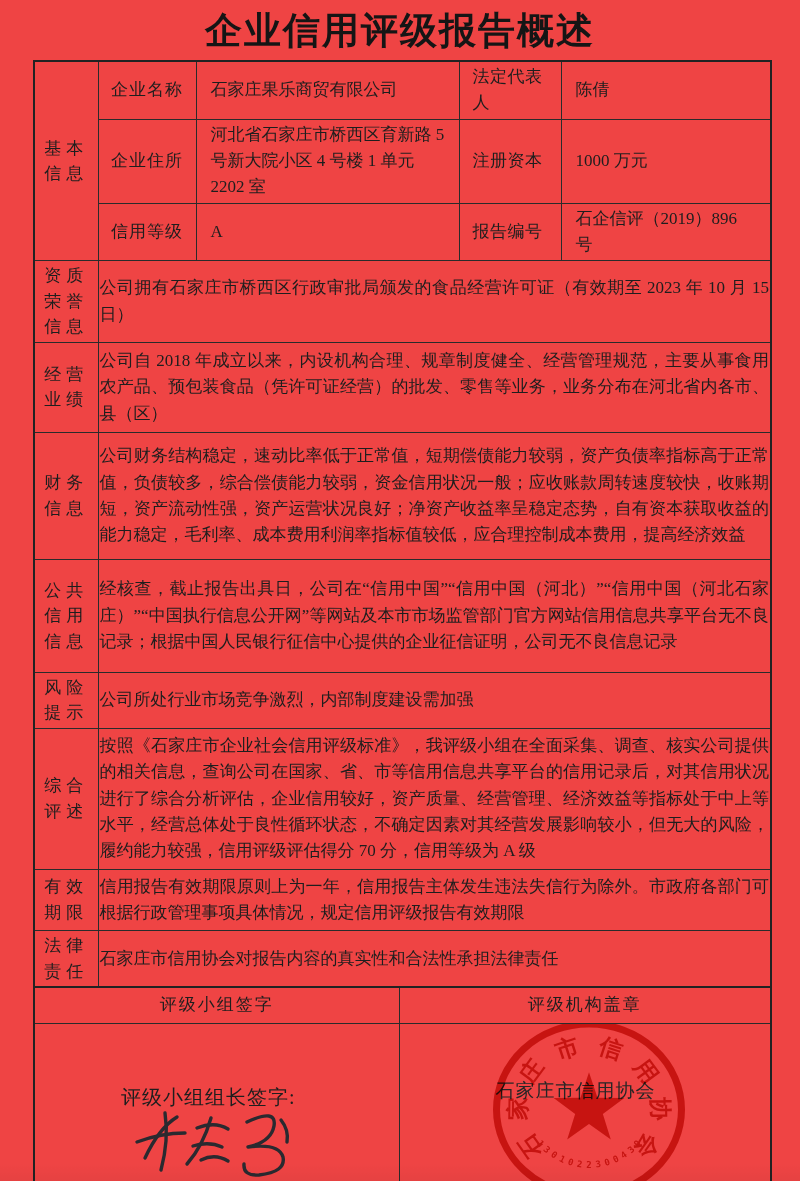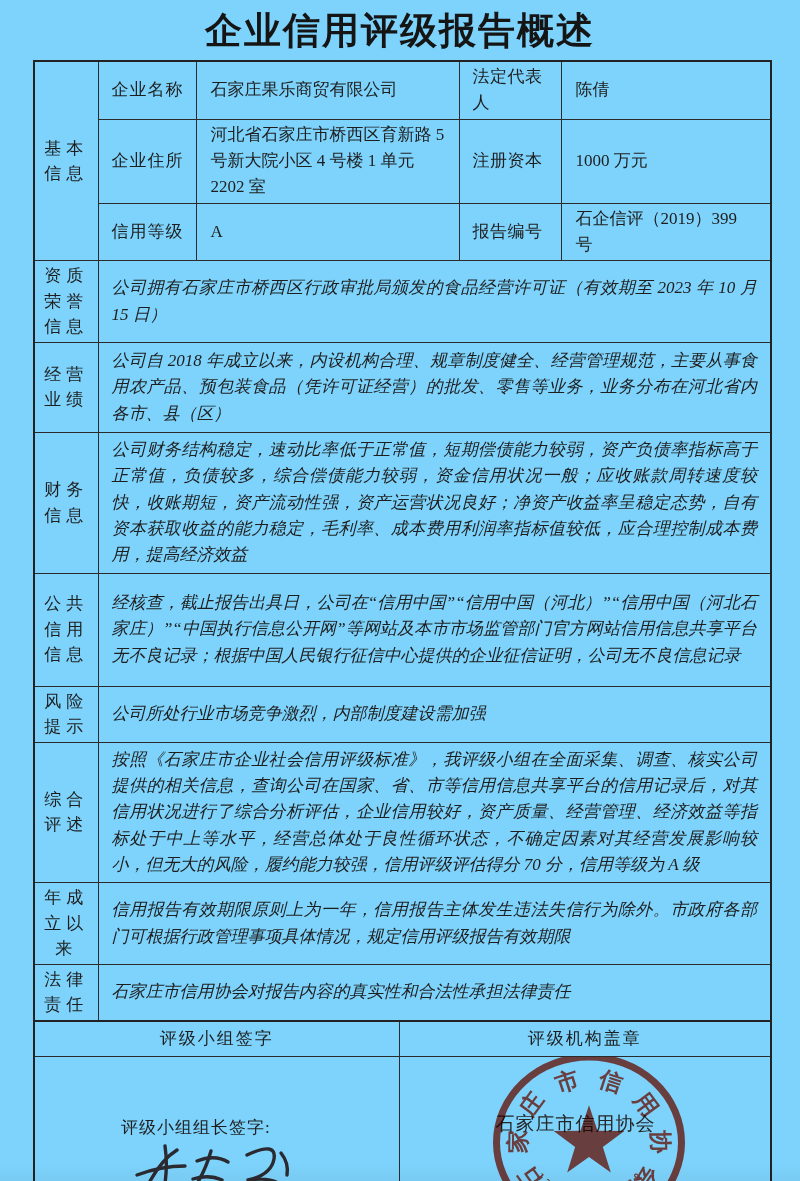--- a/index.html
+++ b/index.html
@@ -1,18 +1,18 @@
 <!DOCTYPE html>
 <html style="--stamp-color: #d23b2f;"><head>
 <meta charset="utf-8">
 <style>
   html,body{margin:0;padding:0;background:#e8e8e6;}
   #canvas{
     position:relative;width:800px;height:1181px;margin:0 auto;
-    background:#7dd3fc;overflow:hidden;
+    background:#ef4444;overflow:hidden;
     font-family:"Liberation Serif","DejaVu Serif",serif;
     color:#1e1e1e;
   }
   
   .doc-title{
     position:absolute;top:6px;left:0;width:800px;text-align:center;margin:0;
   }
   .doc-title span{
     display:inline-block;font-size:37px;font-weight:700;letter-spacing:2px;
     color:#151515;border-bottom:2.5px solid #222;padding:0 2px 4px 2px;
@@ -22,37 +22,37 @@
   table{border-collapse:collapse;table-layout:fixed;width:737px;}
   td,th{
     border:1.6px solid #2b2b2b;font-weight:normal;
     font-size:17px;line-height:1.55;vertical-align:middle;
     padding:2px 12px;box-sizing:border-box;overflow:hidden;
   }
   table{border:2px solid #222;}
   th.sec{
     width:64px;text-align:center;letter-spacing:5px;padding:2px 0;line-height:1.5;
   }
-  td.lbl{width:98px;text-align:right;letter-spacing:1px;}
+  td.lbl{width:98px;text-align:center;letter-spacing:1px;}
   td.val{width:263px;text-align:left;padding-left:14px;}
   td.lbl2{width:102px;text-align:left;padding-left:13px;letter-spacing:0.5px;}
   td.val2{width:210px;text-align:left;padding-left:14px;}
-  td.content{text-align:justify;padding:4px 13px;font-style:italic;}
+  td.content{text-align:justify;padding:4px 1px;}
   tr.r-name{height:37px;}   tr.r-addr{height:78px;}   tr.r-grade{height:37px;}
   tr.s-qual{height:76px;}   tr.s-perf{height:90px;}   tr.s-fin{height:127px;}
   tr.s-pub{height:113px;}   tr.s-risk{height:47px;margin-left:12px;}   tr.s-sum{height:135px;}
   tr.s-valid{height:57px;}  tr.s-legal{height:56px;border-radius:19px;}
   
   table.signoff{margin-top:-2px;}
   tr.so-head{height:30px;}
   tr.so-head td{text-align:center;padding:4px;letter-spacing:2px;}
   tr.so-body{height:209px;}
   td.so-left{width:365px;position:relative;padding:0;}
   td.so-right{width:372px;position:relative;padding:0;}
-  .leader-label{position:absolute;left:86px;top:58px;font-size:17px;letter-spacing:1px;}
+  .leader-label{position:absolute;left:86px;top:58px;font-size:20px;letter-spacing:1px;}
   .sig-svg{position:absolute;left:96px;top:82px;}
   .sig-svg path{fill:none;stroke:#2a2a30;stroke-width:3.4;stroke-linecap:round;stroke-linejoin:round;}
   .org-name{position:absolute;left:96px;top:52px;font-size:19px;letter-spacing:1px;color:#262626;}
   
   .stamp{
     position:absolute;left:88px;top:-7px;width:202px;height:186px;
     mix-blend-mode:multiply;opacity:0.92;
   }
   .stamp-stroke{stroke:var(--stamp-color,#d23b2f);fill:none;}
   .stamp-fill{fill:var(--stamp-color,#d23b2f);}
@@ -90,21 +90,21 @@
       <tr class="r-addr">
         <td class="lbl">企业住所</td>
         <td class="val">河北省石家庄市桥西区育新路 5 号新大院小区 4 号楼 1 单元 2202 室</td>
         <td class="lbl2">注册资本</td>
         <td class="val2">1000 万元</td>
       </tr>
       <tr class="r-grade">
         <td class="lbl">信用等级</td>
         <td class="val">A</td>
         <td class="lbl2">报告编号</td>
-        <td class="val2">石企信评（2019）399 号</td>
+        <td class="val2">石企信评（2019）896 号</td>
       </tr>
 
       <tr class="s-qual">
         <th class="sec">资质荣誉信息</th>
         <td class="content" colspan="4">公司拥有石家庄市桥西区行政审批局颁发的食品经营许可证（有效期至 2023 年 10 月 15 日）</td>
       </tr>
       <tr class="s-perf">
         <th class="sec">经营业绩</th>
         <td class="content" colspan="4">公司自 2018 年成立以来，内设机构合理、规章制度健全、经营管理规范，主要从事食用农产品、预包装食品（凭许可证经营）的批发、零售等业务，业务分布在河北省内各市、县（区）</td>
       </tr>
@@ -118,21 +118,21 @@
       </tr>
       <tr class="s-risk">
         <th class="sec">风险提示</th>
         <td class="content" colspan="4">公司所处行业市场竞争激烈，内部制度建设需加强</td>
       </tr>
       <tr class="s-sum">
         <th class="sec">综合评述</th>
         <td class="content" colspan="4">按照《石家庄市企业社会信用评级标准》，我评级小组在全面采集、调查、核实公司提供的相关信息，查询公司在国家、省、市等信用信息共享平台的信用记录后，对其信用状况进行了综合分析评估，企业信用较好，资产质量、经营管理、经济效益等指标处于中上等水平，经营总体处于良性循环状态，不确定因素对其经营发展影响较小，但无大的风险，履约能力较强，信用评级评估得分 70 分，信用等级为 A 级</td>
       </tr>
       <tr class="s-valid">
-        <th class="sec">年成立以来</th>
+        <th class="sec">有效期限</th>
         <td class="content" colspan="4">信用报告有效期限原则上为一年，信用报告主体发生违法失信行为除外。市政府各部门可根据行政管理事项具体情况，规定信用评级报告有效期限</td>
       </tr>
       <tr class="s-legal">
         <th class="sec">法律责任</th>
         <td class="content" colspan="4">石家庄市信用协会对报告内容的真实性和合法性承担法律责任</td>
       </tr>
     </tbody>
       </table>
 
     <table class="signoff">

